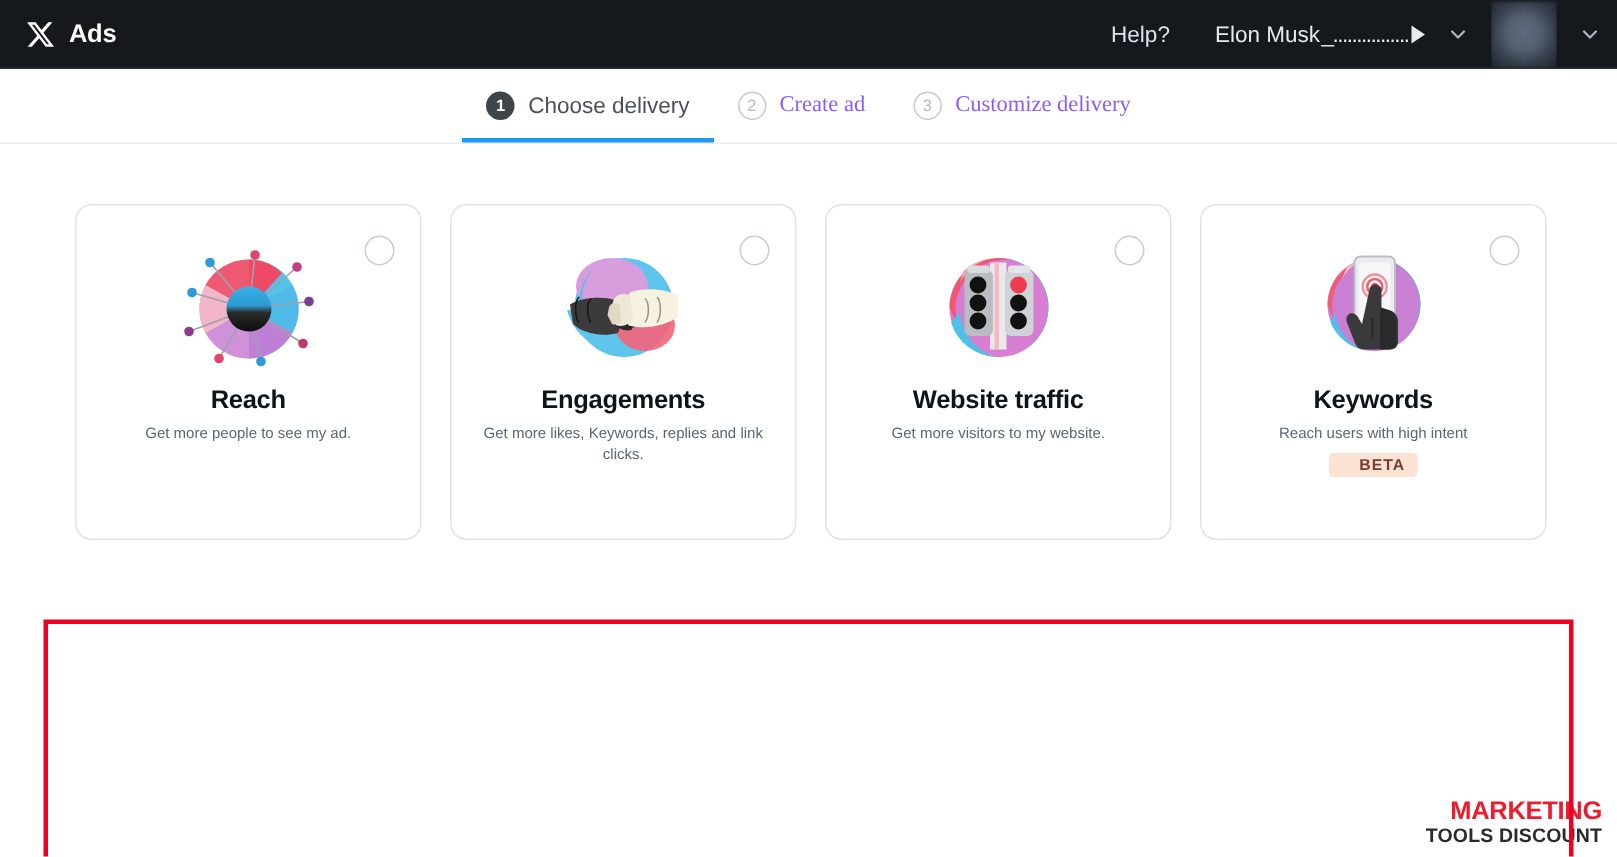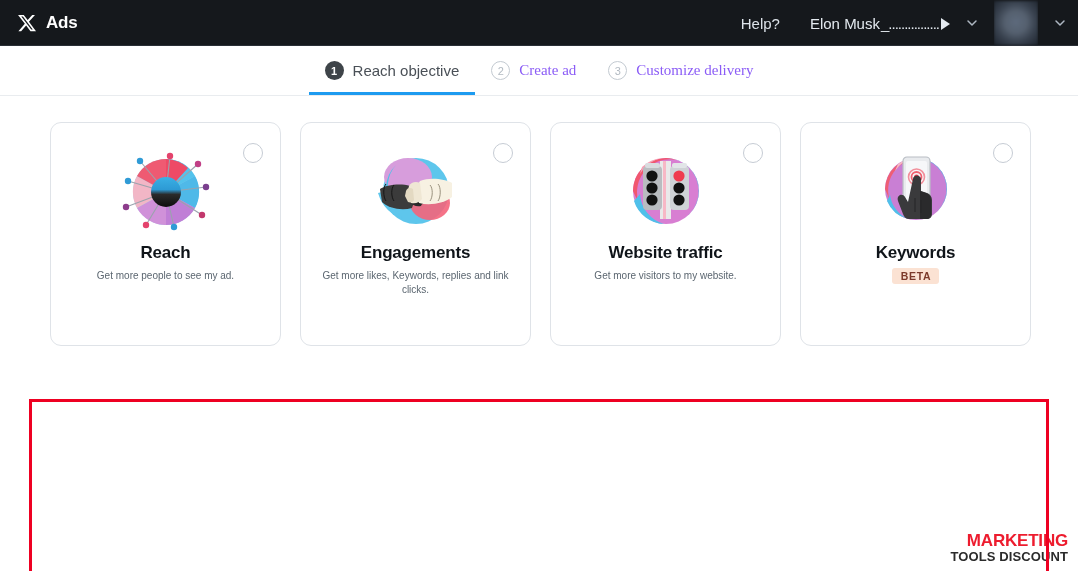--- a/index.html
+++ b/index.html
@@ -95,21 +95,21 @@
     letter-spacing: -0.4px; margin-top: 126px;
   }
 
   .highlight-box {
     position: absolute; left: 29px; top: 277px;
     width: 1020px; height: 245px;
     border: 3px solid #ee0022; pointer-events: none; z-index: 5;
   }
 
   .cards {
-    display: flex; gap: 19px; margin-top: 26px;
+    display: flex; gap: 19px; margin-top: 40px;
   }
   .card {
     width: 231px; height: 224px; background: #fff;
     border: 1px solid #dfe3e8; border-radius: 11px;
     position: relative; cursor: pointer;
     display: flex; flex-direction: column; align-items: center;
   }
   .radio {
     position: absolute; top: 20px; right: 17px;
     width: 20px; height: 20px; border-radius: 50%;
@@ -121,21 +121,21 @@
     font-size: 17px; font-weight: bold; color: #0f1419;
     margin-top: 10px; letter-spacing: -0.2px;
   }
   .card-desc {
     font-size: 10px; color: #5b6670; line-height: 1.38;
     text-align: center; margin-top: 6px; padding: 0 16px;
   }
   .beta {
     margin-top: 5px; background: #fbe2d3; color: #7c3a2b;
     font-size: 10.5px; font-weight: bold; letter-spacing: 0.7px;
-    padding: 2px 8px 2px 9px; border-radius: 3px; text-align: right;
+    padding: 2px 8px 2px 20px; border-radius: 3px; text-align: right;
   }
 
   
   .watermark {
     position: absolute; right: 10px; bottom: 8px; text-align: right;
     line-height: 1.0;
   }
   .wm-top { font-size: 17px; font-weight: bold; color: #ed1c2e; letter-spacing: -0.2px; }
   .wm-bot { font-size: 13px; font-weight: bold; color: #2b2b2b; letter-spacing: 0.1px; margin-top: 1px; }
 </style>
@@ -174,21 +174,21 @@
           <path d="M6 9l6 6 6-6" stroke="#aeb7c2" stroke-width="2.2" fill="none" stroke-linecap="round" stroke-linejoin="round"></path>
         </svg>
     </span>
   </div>
 </div>
 
 <div class="stepper">
   <div class="steps">
     <div class="step active">
       <span class="step-num">1</span>
-      <span class="step-label">Reach objective</span>
+      <span class="step-label">Choose delivery</span>
     </div>
     <div class="step inactive">
       <span class="step-num">2</span>
       <span class="step-label">Create ad</span>
     </div>
     <div class="step inactive">
       <span class="step-num">3</span>
       <span class="step-label">Customize delivery</span>
     </div>
   </div>
@@ -326,20 +326,21 @@
           <circle cx="48.5" cy="26" r="2.4" fill="#ef3b4e"></circle>
           <path d="M45 28c0-2 2-3.4 3.8-3.4S53 26 53 28v12l6 2c3 1 5 4 5 7v14c0 3-2 5-5 5H41c-3 0-5-2-6-5l-5-13c-1-3 0-5 2-6 2-.6 4 .3 5 2l3 5z" fill="#3a3a3c"></path>
           <path d="M52 40l6 2c3 1 5 4 5 7v14c0 3-2 5-5 5h-6z" fill="#2a2a2c"></path>
           <g stroke="#242426" stroke-width="1" fill="none">
             <path d="M47 47v14"></path>
               <path d="M53 49v13"></path>
           </g>
         </svg>
       </div>
       <div class="card-title">Keywords</div>
+      <div class="card-desc">Reach users with high intent</div>
       <span class="beta">BETA</span>
     </div>
 
   </div>
 </div>
 
 <div class="watermark">
   <div class="wm-top">MARKETING</div>
   <div class="wm-bot">TOOLS DISCOUNT</div>
 </div>

